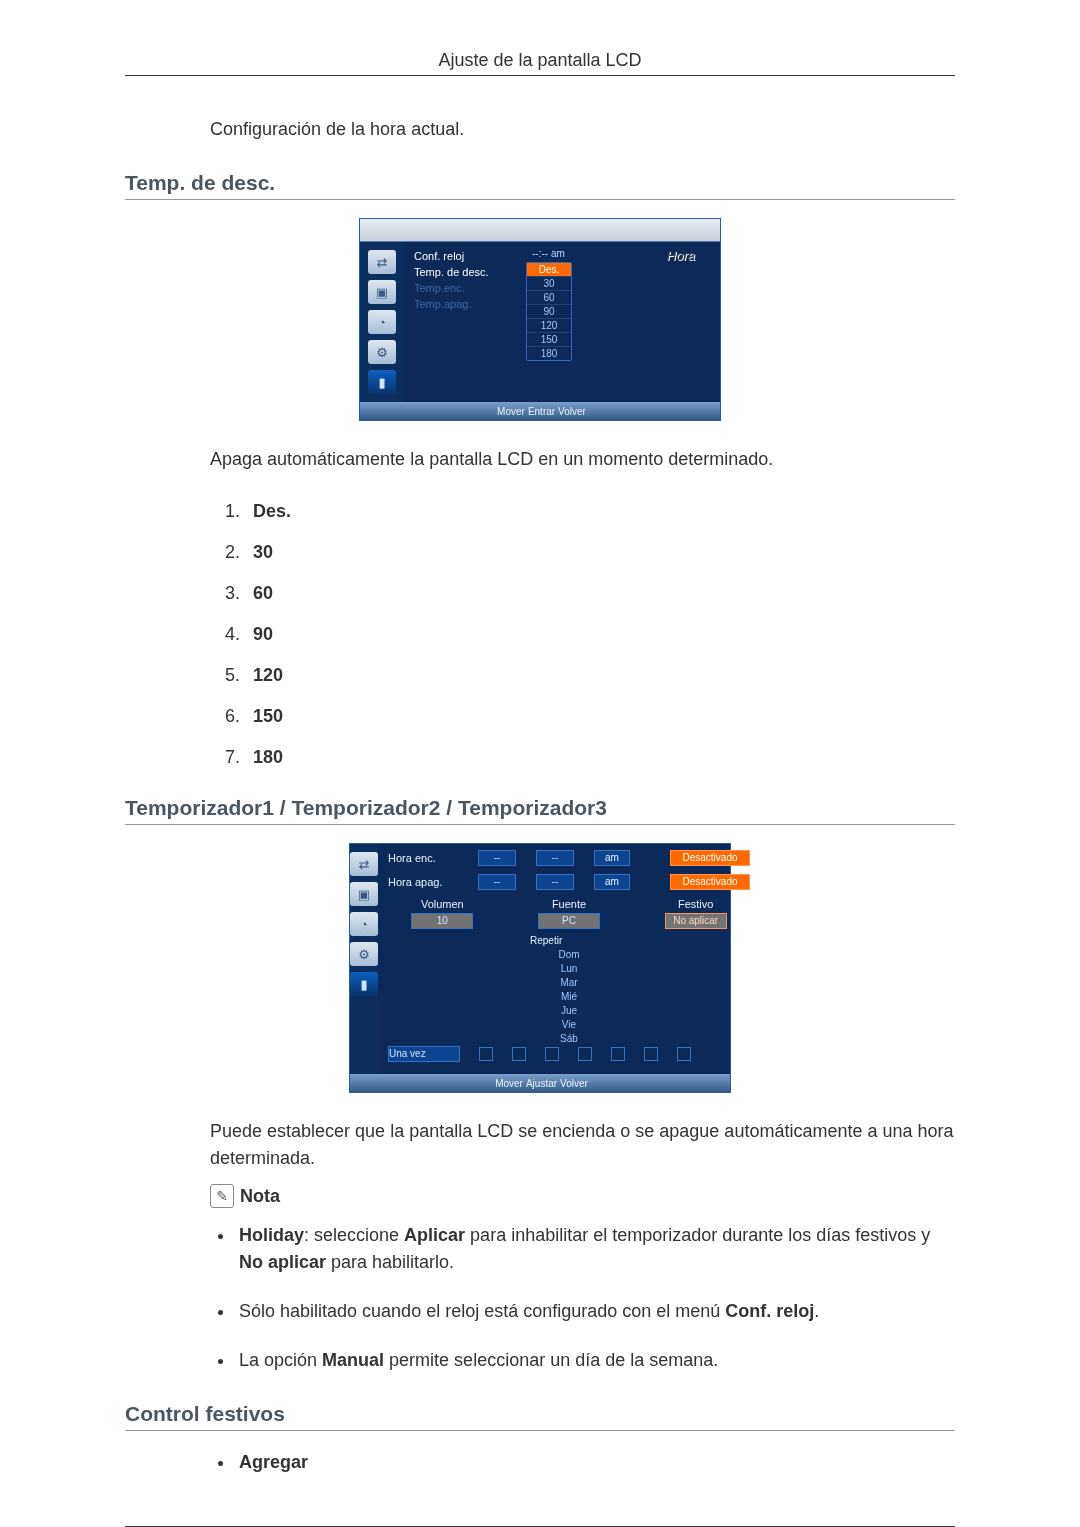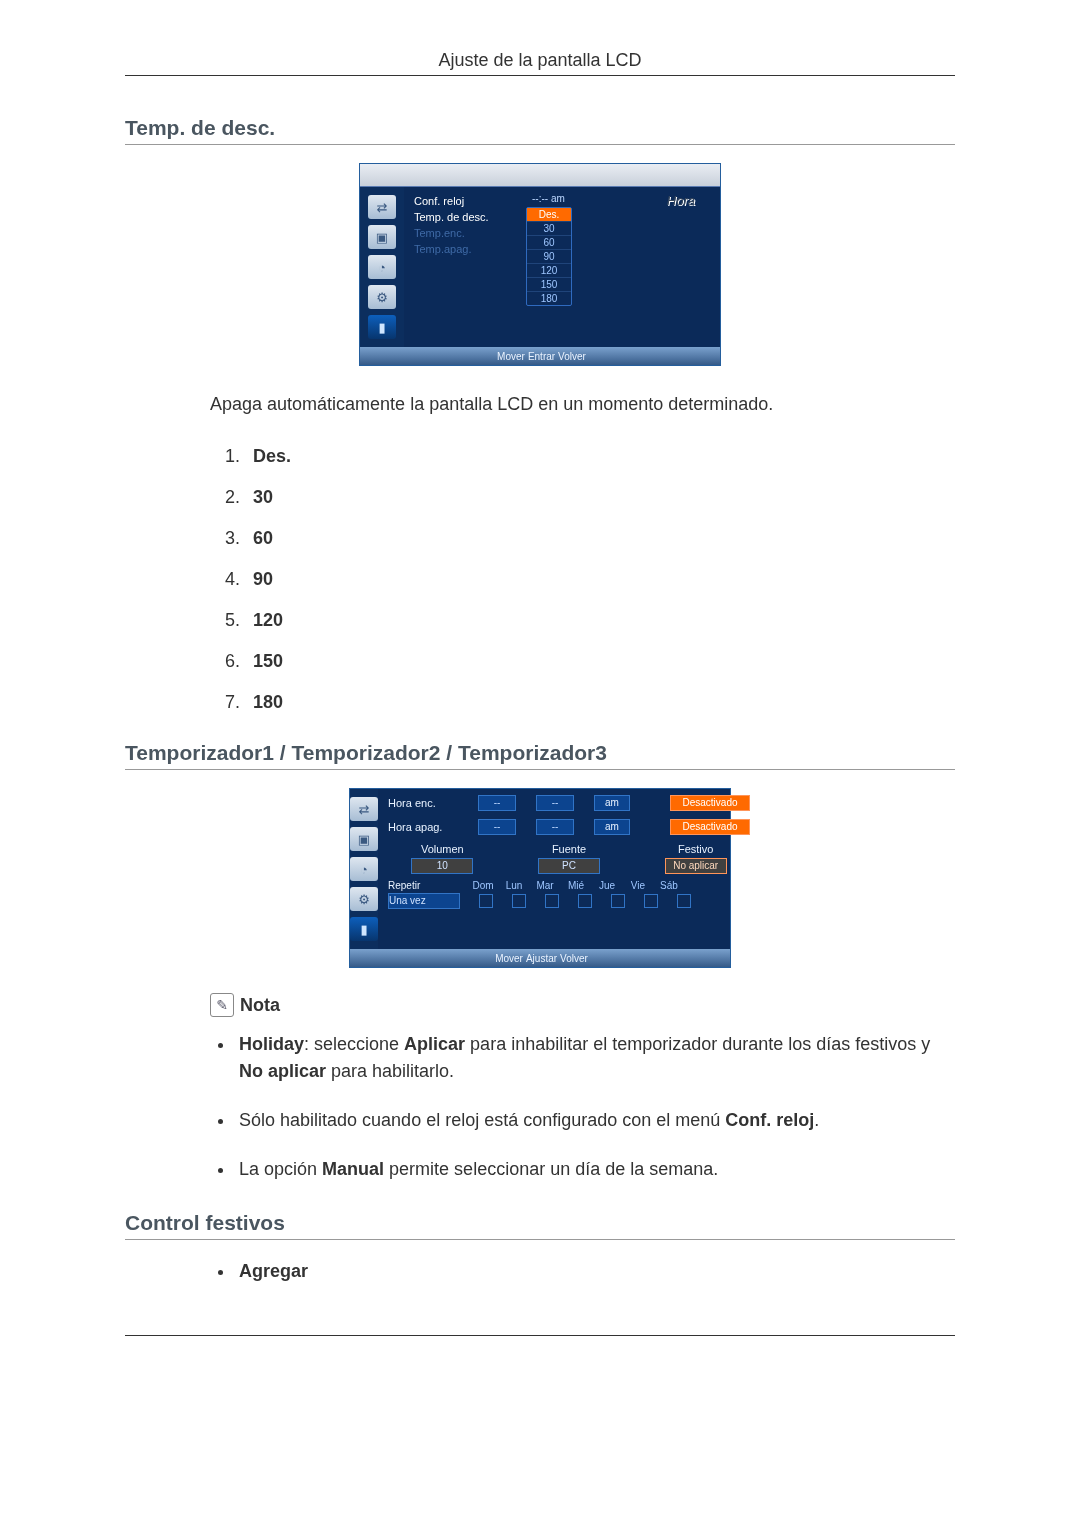--- a/index.html
+++ b/index.html
@@ -190,32 +190,33 @@
     margin-bottom:6px;
     font-size:11px;
   }
   .tri-col .c{flex:1;text-align:center;}
   .tri-col .h{color:#e8f2ff;margin-bottom:3px;}
   .tri-col .v{
     display:inline-block;
     min-width:60px;
     height:14px;
     line-height:14px;
-    background:#404040;
+    background:#737373;
     border:1px solid #3174c6;
     color:#cfe2ff;
     font-size:10px;
   }
   .tri-col .v.orange{border-color:#ff955a;color:#ffd9bd;}
   .days{
     display:flex;
     align-items:center;
     gap:3px;
     font-size:10px;
     color:#9ec6ff;
+    flex-direction:column;
   }
   .days .lbl{width:70px;color:#e8f2ff;margin-right:8px;}
   .days .dname{width:28px;text-align:center;}
   .days-cb{
     display:flex;
     align-items:center;
     gap:3px;
     margin-top:2px;
   }
   .days-cb .pill{
@@ -271,20 +272,21 @@
     margin-top:50px;
     height:1px;
   }
 </style>
 </head>
 <body>
 
 <div class="page">
   <div class="header-line">Ajuste de la pantalla LCD</div>
 
+  <div class="body-text">Configuración de la hora actual.</div>
 
   <div class="section-h">Temp. de desc.</div>
 
   <div class="img-holder">
     <div class="osd">
       <div class="osd-titlebar">
           <span class="title">Hora</span>
         </div>
       <div class="osd-main">
         <div class="osd-side">
@@ -401,20 +403,21 @@
         </div>
       </div>
       <div class="osd-footer">
         <span>Mover</span>
         <span>Ajustar</span>
         <span>Volver</span>
       </div>
     </div>
   </div>
 
+  <div class="body-text tight">Puede establecer que la pantalla LCD se encienda o se apague automáticamente a una hora determinada.</div>
 
   <div class="note-row">
     <div class="note-icon">✎</div>
     <div class="note-label">Nota</div>
   </div>
 
   <ul class="bul">
     <li>
       <span class="b">Holiday</span><span>: seleccione </span><span class="b">Aplicar</span><span> para inhabilitar el temporizador durante los días festivos y </span><span class="b">No aplicar</span><span> para habilitarlo.</span>
     </li>

